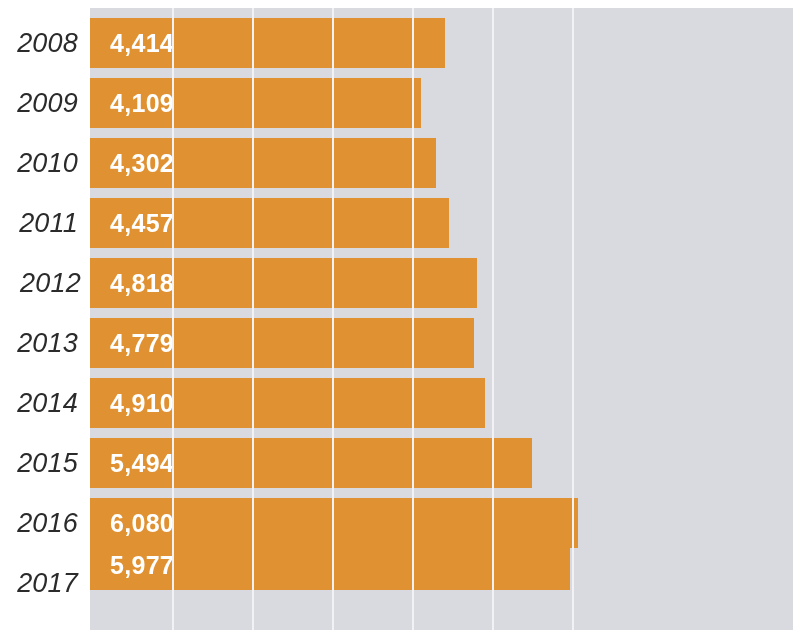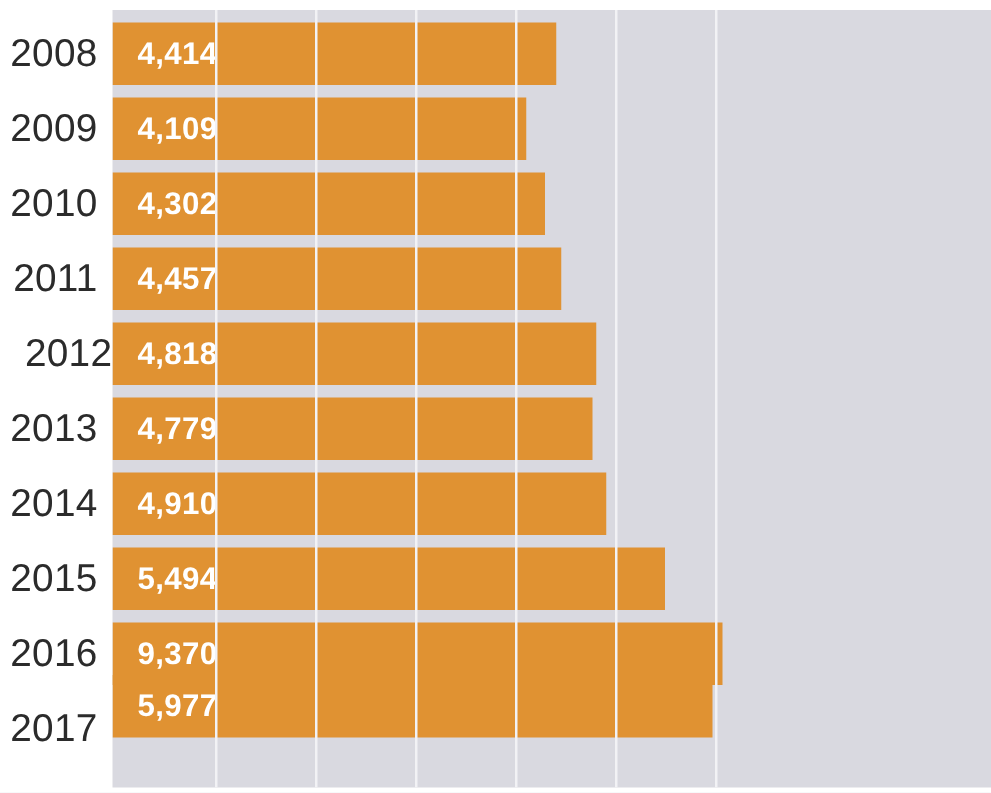--- a/index.html
+++ b/index.html
@@ -64,24 +64,25 @@
   }
   
   .cat-label {
     position: absolute;
     left: 0;
     width: 78px;
     height: 50px;
     line-height: 50px;
     text-align: right;
     color: #2b2b2b;
-    font-size: 31px;
+    font-size: 27px;
     font-weight: normal;
     letter-spacing: 0.2px;
     white-space: nowrap;
+    font-style: italic;
   }
 </style>
 </head>
 <body>
 
 <div id="chart-root">
 
   <div id="plot-area">
     <div id="gridlines">
         <div class="gridline" style="left: 82px;"></div>
@@ -119,21 +120,21 @@
         <div class="bar-row" style="top: 370px;">
           <div class="bar" style="width: 394.8px; background: rgb(224, 146, 50);"></div>
           <span class="bar-value">4,910</span>
         </div>
         <div class="bar-row" style="top: 430px;">
           <div class="bar" style="width: 441.52px; background: rgb(224, 146, 50);"></div>
           <span class="bar-value">5,494</span>
         </div>
         <div class="bar-row" style="top: 490px;">
           <div class="bar" style="width: 488.4px; background: rgb(224, 146, 50);"></div>
-          <span class="bar-value">9,370</span>
+          <span class="bar-value">6,080</span>
         </div>
         <div class="bar-row" style="top: 532px;">
           <div class="bar" style="width: 480.16px; background: rgb(224, 146, 50);"></div>
           <span class="bar-value">5,977</span>
         </div>
       </div>
   </div>
 
   <div id="cat-labels">
       <div class="cat-label" style="top: 18px;">2008</div>

